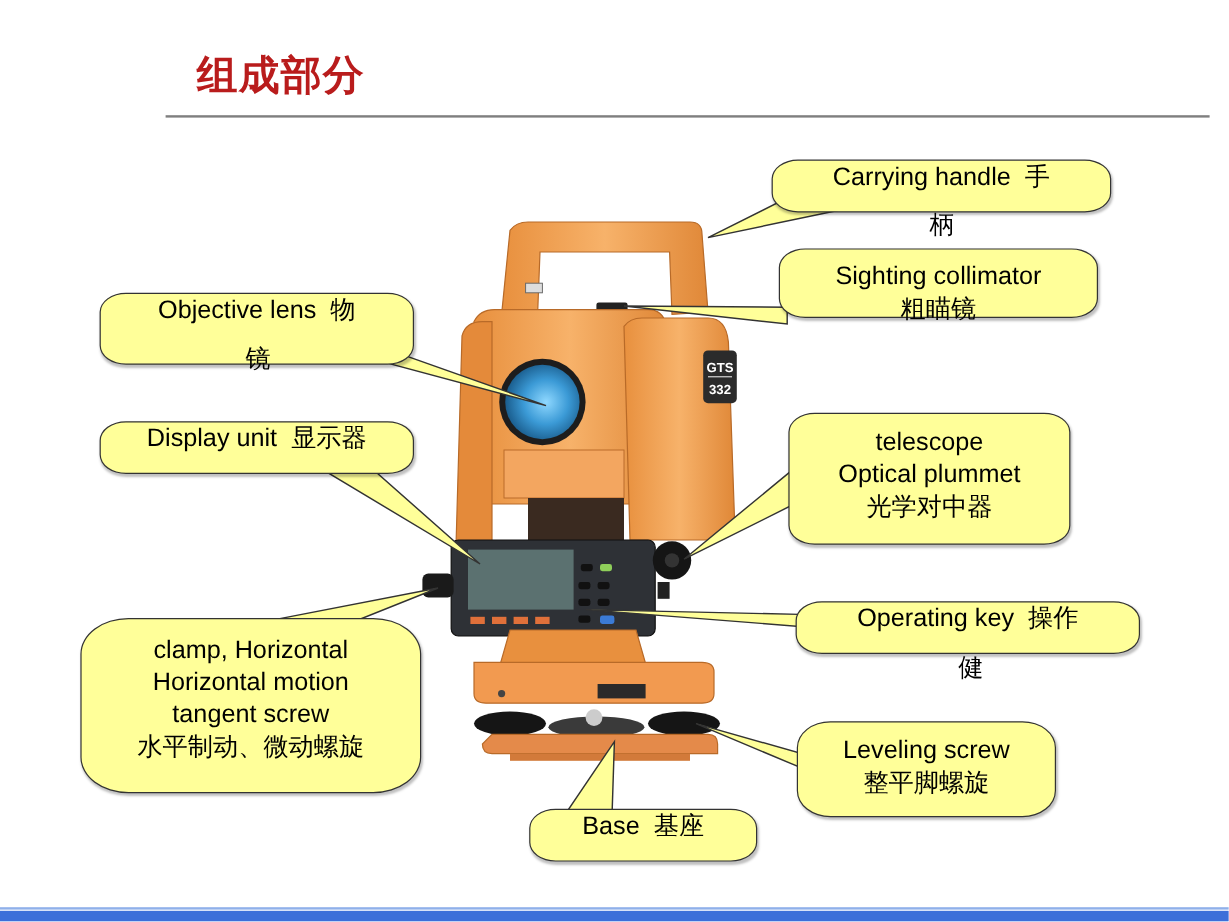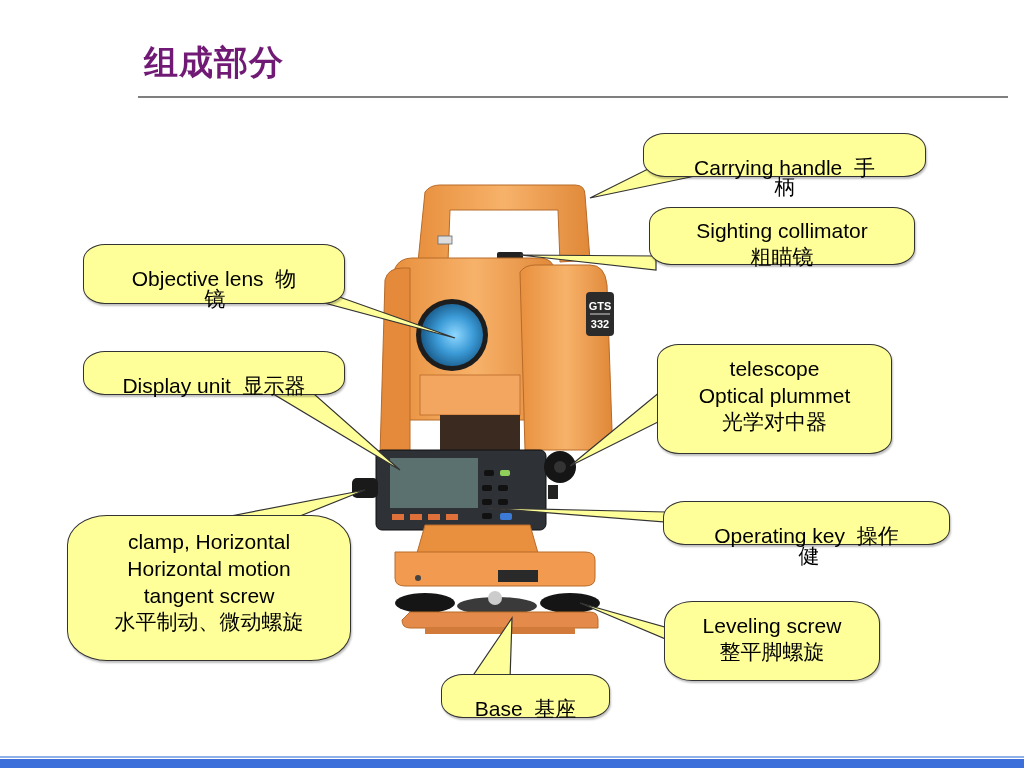--- a/index.html
+++ b/index.html
@@ -2,41 +2,41 @@
 <html><head>
 <meta charset="utf-8">
 <style>
   html, body { margin:0; padding:0; }
   body {
     width:1024px; height:768px; position:relative; overflow:hidden;
     background:#ffffff;
     font-family:"Liberation Sans", "DejaVu Sans", sans-serif;
   }
   .title {
-    position:absolute; left:144px; top:40px;
-    font-size:34px; font-weight:bold; color:#701a75;
+    position:absolute; left:164px; top:40px;
+    font-size:34px; font-weight:bold; color:#b91c1c;
     font-family:"DejaVu Sans", sans-serif; letter-spacing:1px;
   }
   .title-rule {
     position:absolute; left:138px; top:96px; width:870px; height:2px;
     background:#7f7f7f;
   }
   .footer-line {
     position:absolute; left:0; top:756px; width:1024px; height:2px; background:#8fb0ea;
   }
   .footer-bar {
     position:absolute; left:0; top:759px; width:1024px; height:9px; background:#3c6fd9;
   }
   svg.scene { position:absolute; left:0; top:0; }
   .callout {
     position:absolute; box-sizing:border-box;
     background:#ffff99; border:1.5px solid #333;
     border-radius:22px / 16px;
     color:#000; font-size:21px; line-height:27px;
-    text-align:center; padding:20px 10px;
+    text-align:center; padding:0 10px;
     box-shadow: 1px 2px 2px rgba(0,0,0,0.25);
   }
   .overflow-cjk {
     position:absolute; font-size:21px; color:#000; text-align:center;
     font-family:"DejaVu Sans", sans-serif;
   }
   .cjk { font-family:"DejaVu Sans", sans-serif; }
 </style>
 </head>
 <body>
@@ -176,19 +176,19 @@
   <div>Horizontal motion</div>
   <div>tangent screw</div>
   <div class="cjk">水平制动、微动螺旋</div>
 </div>
 
 <div class="callout" style="left:664px; top:601px; width:216px; height:80px; padding-top:10px; border-radius:28px / 22px;">
   <div>Leveling screw</div>
   <div class="cjk">整平脚螺旋</div>
 </div>
 
-<div class="callout" style="left:441px; top:674px; width:169px; height:44px;">
+<div class="callout" style="left:441px; top:674px; width:190px; height:44px;">
   <span>Base</span>&nbsp;
   <span class="cjk">基座</span>
 </div>
 
 <div class="footer-line"></div>
 <div class="footer-bar"></div>
 
 </body></html>

